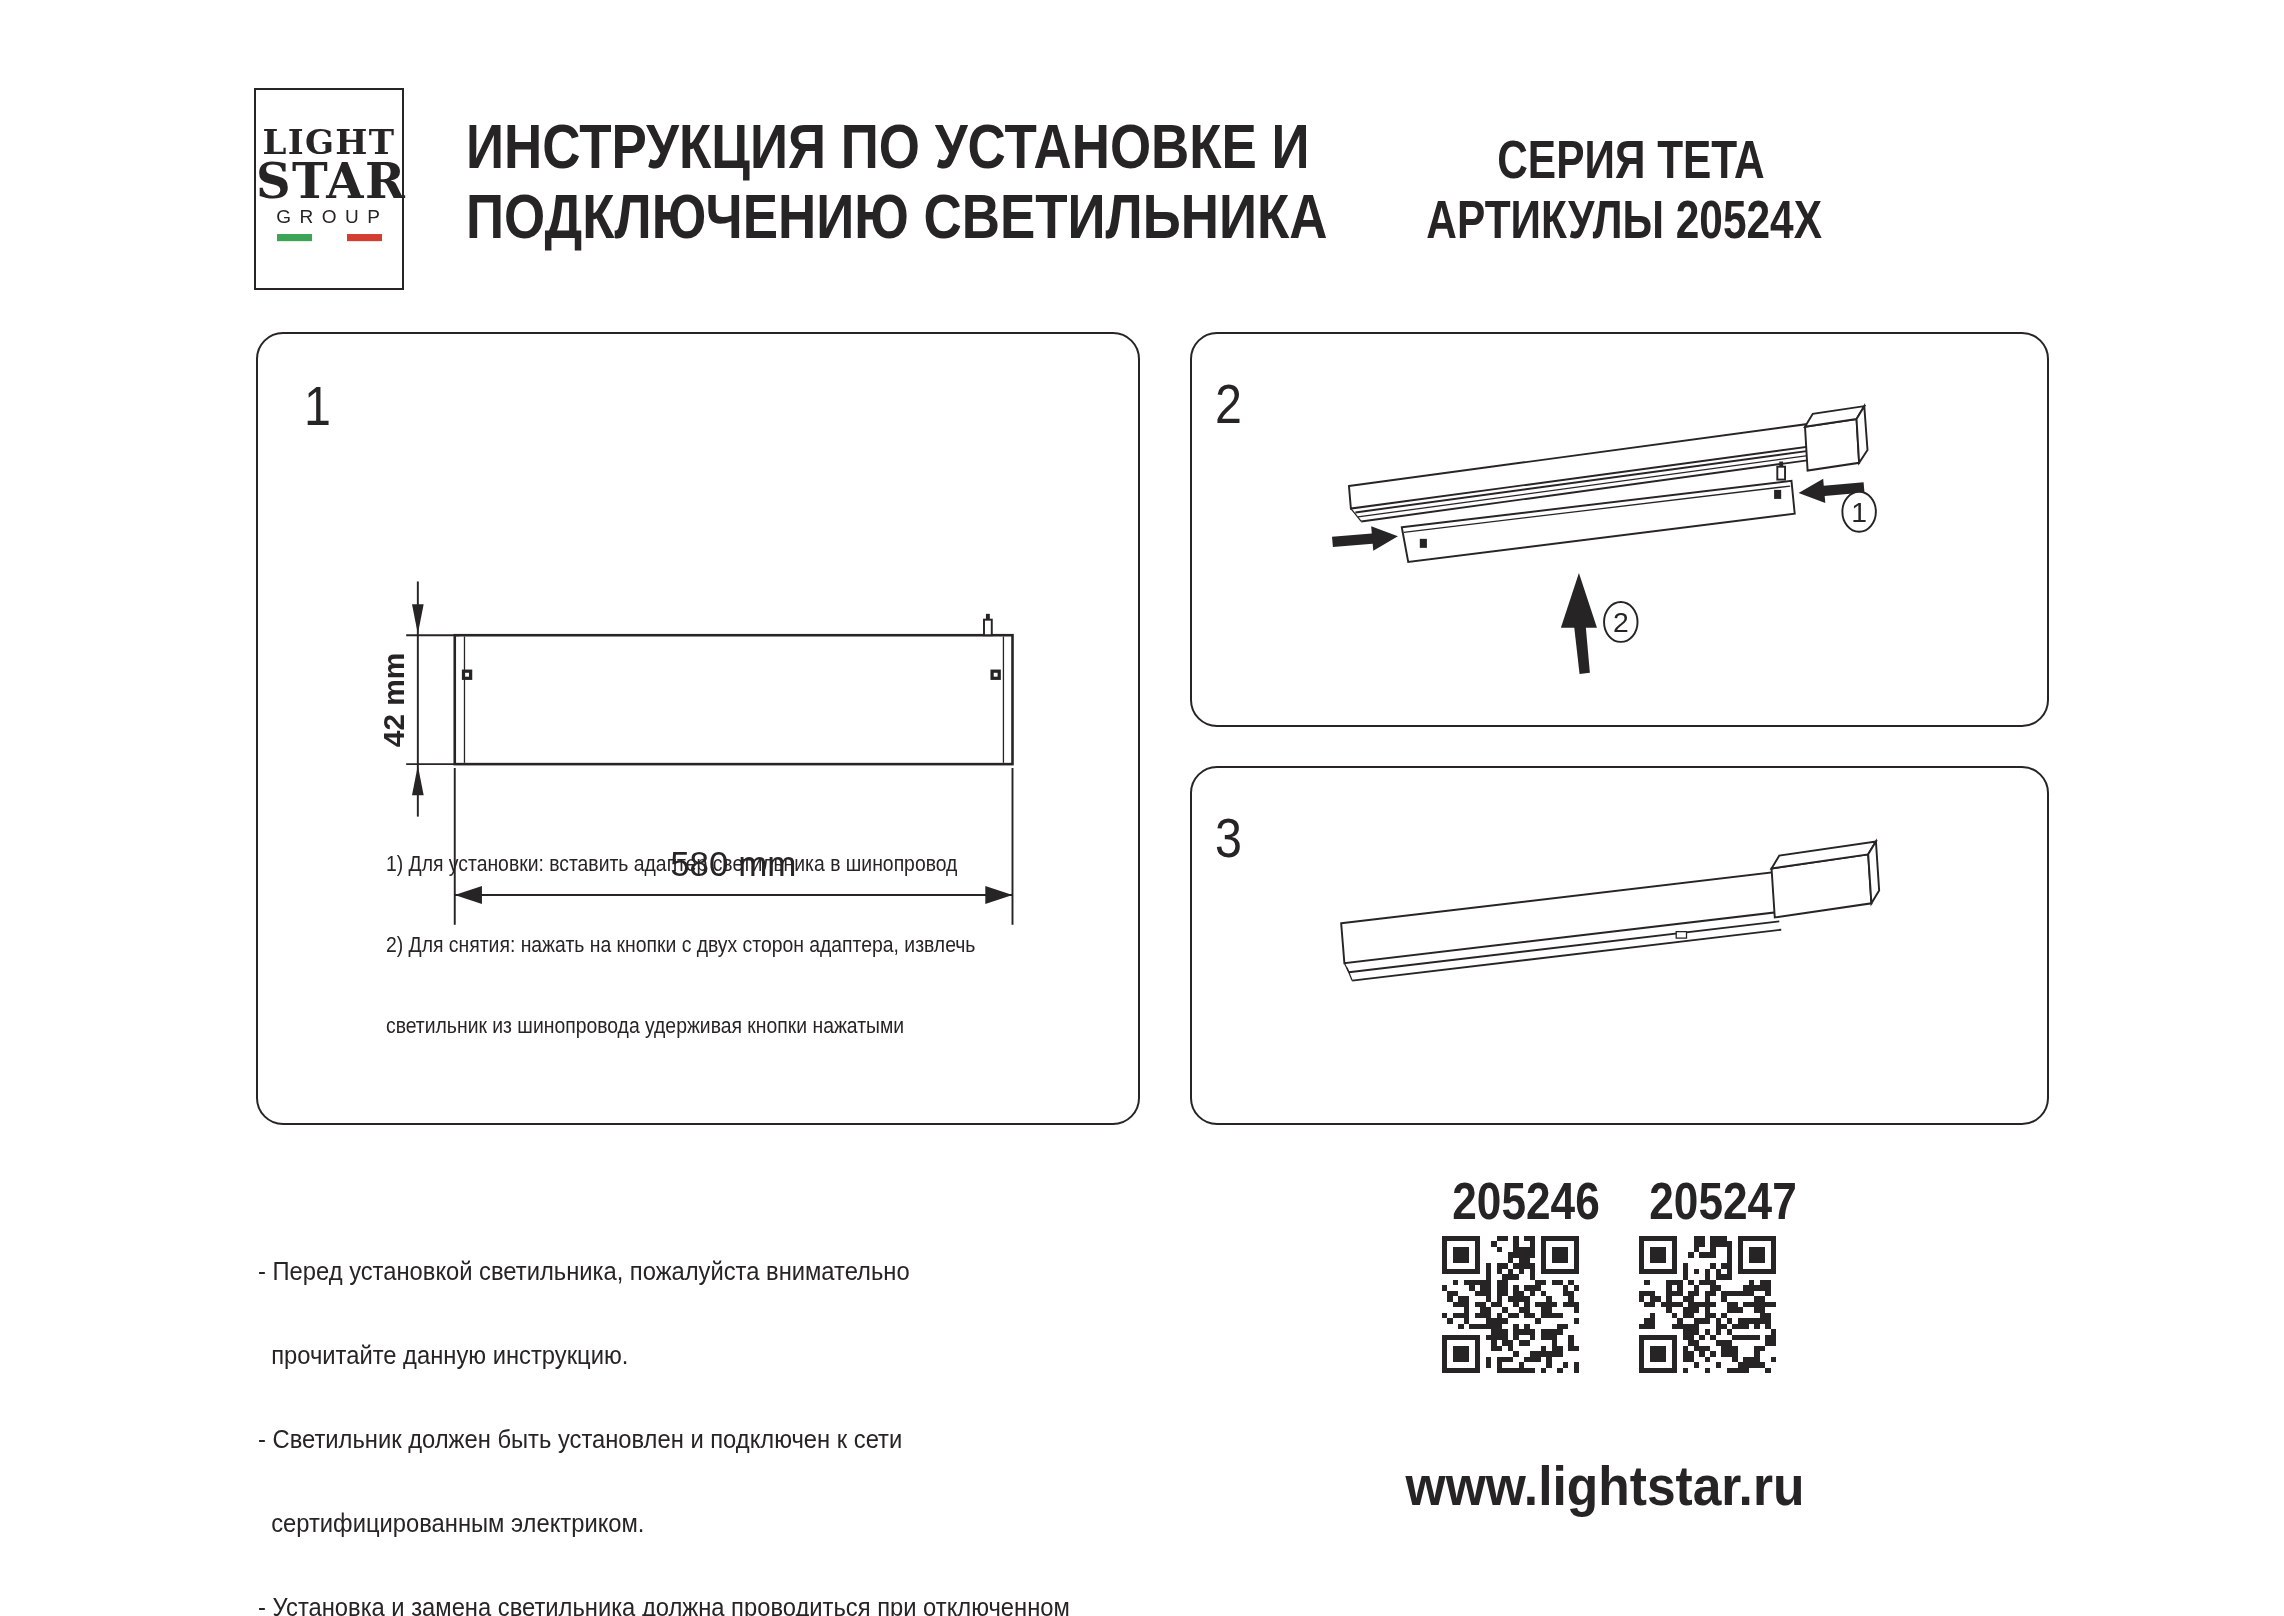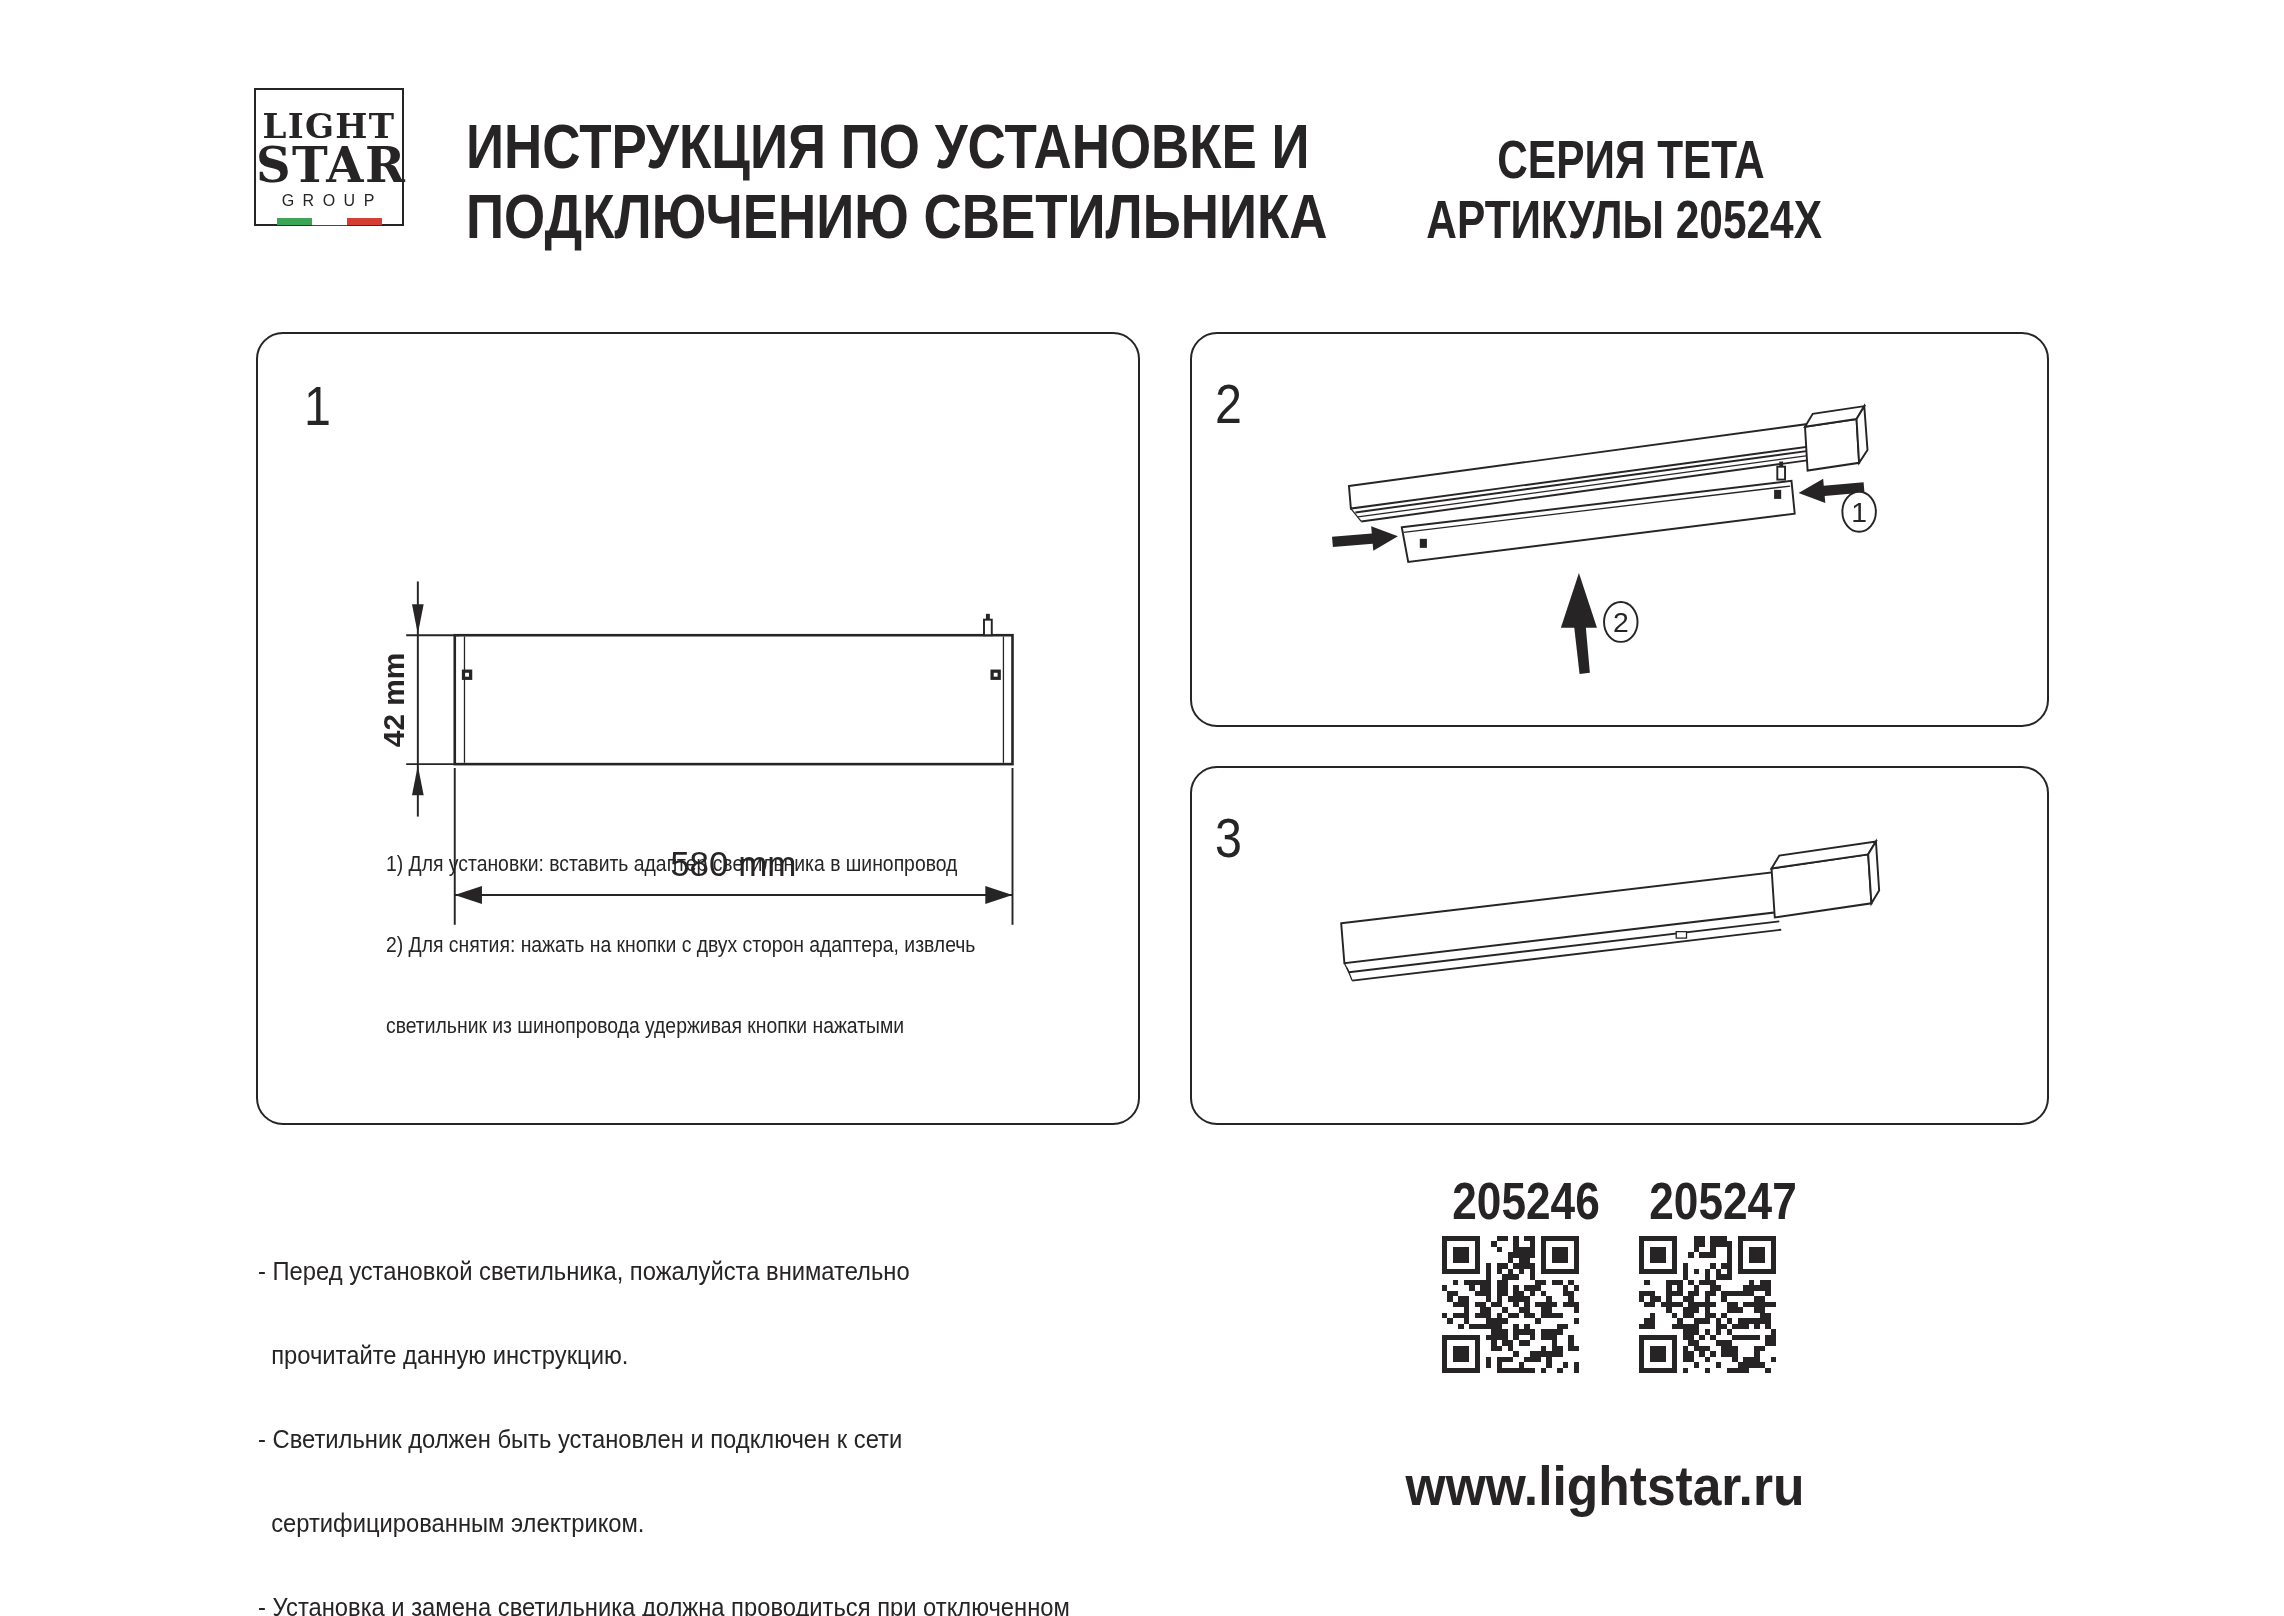--- a/index.html
+++ b/index.html
@@ -1,25 +1,25 @@
 <!DOCTYPE html>
 <html style="font-size:10.4px"><head>
 <meta charset="utf-8">
 <style>
   html,body{margin:0;padding:0;}
   body{width:2284px;height:1616px;position:relative;background:#ffffff;
        font-family:"Liberation Sans", sans-serif;color:#272425;overflow:hidden;}
   .abs{position:absolute;}
 
   
-  .logo-box{left:254px;top:88px;width:150px;height:138px;border:2px solid #272425;
-            box-sizing:border-box;text-align:center;padding-top:18px;}
+  .logo-box{left:254px;top:88px;width:150px;height:202px;border:2px solid #272425;
+            box-sizing:border-box;text-align:center;padding-top:34px;}
   .logo-light{font-family:"DejaVu Serif", serif;font-weight:700;font-size:34px;line-height:36px;letter-spacing:1.3px;}
   .logo-star {font-family:"DejaVu Serif", serif;font-weight:700;font-size:48px;line-height:43px;letter-spacing:1.3px;}
-  .logo-group{font-size:16px;line-height:25px;letter-spacing:8.5px;margin-top:1.3px;padding-left:6.5px;}
+  .logo-group{font-size:19px;line-height:25px;letter-spacing:8.5px;margin-top:1.3px;padding-left:6.5px;}
   .logo-flag{display:block;margin:5.2px auto 0;}
 
   
   .title{left:466px;top:111px;font-size:63px;line-height:70px;font-weight:700;
          transform:scaleX(.84);transform-origin:left top;white-space:nowrap;}
   .series-block{left:1384px;top:130px;width:423px;text-align:right;font-weight:700;}
   .series-line1{font-size:53px;line-height:60px;transform:scaleX(.8);transform-origin:center top;white-space:nowrap;}
   .series-line2{font-size:53px;line-height:60px;transform:scaleX(.8);transform-origin:center top;white-space:nowrap;}
 
   

